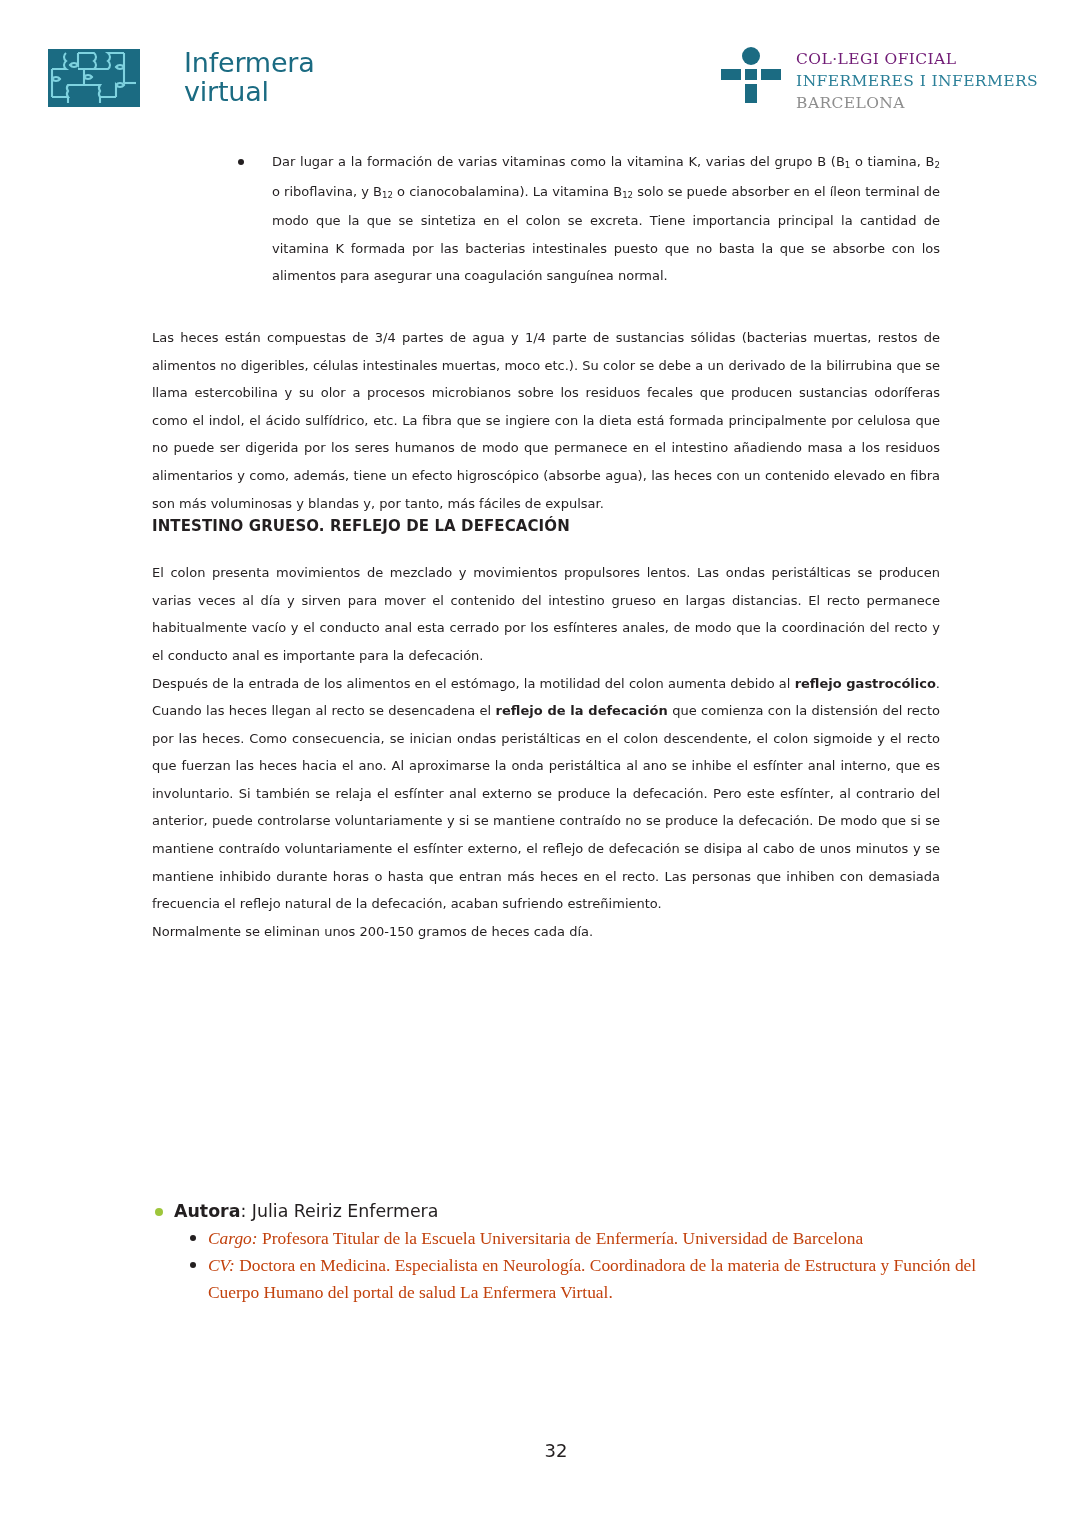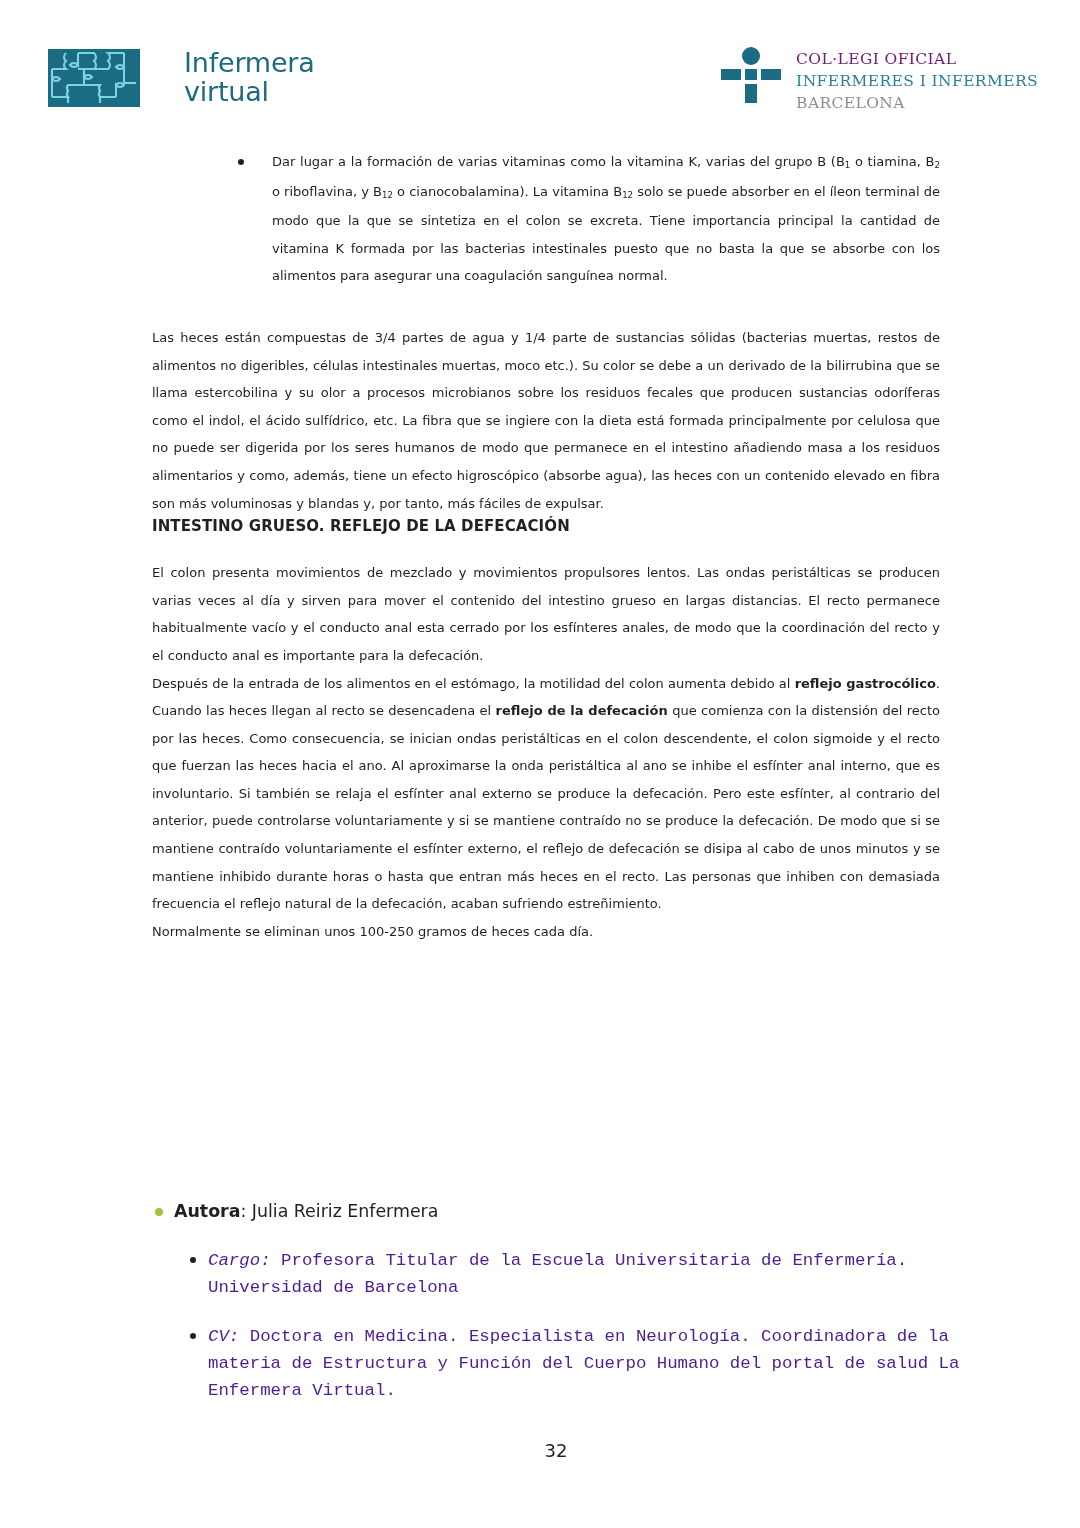--- a/index.html
+++ b/index.html
@@ -146,25 +146,24 @@
     width: 8px;
     height: 8px;
     border-radius: 50%;
     background: #9ec63b;
   }
   .author-line .alabel { font-weight: bold; }
 
   .sub-item {
     position: relative;
     padding-left: 56px;
-    margin-top: 22px;
     font-size: 17.4px;
     line-height: 27px;
-    color: #4c1d95;
-    font-family: Liberation Mono, monospace;
+    color: #c2410c;
+    font-family: Liberation Serif, serif;
     width: 790px;
   }
   .sub-item .bdot {
     position: absolute;
     left: 38px;
     top: 10px;
     width: 6px;
     height: 6px;
     border-radius: 50%;
     background: #231f20;
@@ -242,21 +241,21 @@
     </div>
 
     <p class="body para">Las heces están compuestas de 3/4 partes de agua y 1/4 parte de sustancias sólidas (bacterias muertas, restos de alimentos no digeribles, células intestinales muertas, moco etc.). Su color se debe a un derivado de la bilirrubina que se llama estercobilina y su olor a procesos microbianos sobre los residuos fecales que producen sustancias odoríferas como el indol, el ácido sulfídrico, etc. La fibra que se ingiere con la dieta está formada principalmente por celulosa que no puede ser digerida por los seres humanos de modo que permanece en el intestino añadiendo masa a los residuos alimentarios y como, además, tiene un efecto higroscópico (absorbe agua), las heces con un contenido elevado en fibra son más voluminosas y blandas y, por tanto, más fáciles de expulsar.</p>
 
     <div class="heading">INTESTINO GRUESO. REFLEJO DE LA DEFECACIÓN</div>
 
     <p class="body para">El colon presenta movimientos de mezclado y movimientos propulsores lentos. Las ondas peristálticas se producen varias veces al día y sirven para mover el contenido del intestino grueso en largas distancias. El recto permanece habitualmente vacío y el conducto anal esta cerrado por los esfínteres anales, de modo que la coordinación del recto y el conducto anal es importante para la defecación.</p>
 
     <p class="body"><span>Después de la entrada de los alimentos en el estómago, la motilidad del colon aumenta debido al </span><b class="strong">reflejo gastrocólico</b><span>. Cuando las heces llegan al recto se desencadena el </span><b class="strong">reflejo de la defecación</b><span> que comienza con la distensión del recto por las heces. Como consecuencia, se inician ondas peristálticas en el colon descendente, el colon sigmoide y el recto que fuerzan las heces hacia el ano. Al aproximarse la onda peristáltica al ano se inhibe el esfínter anal interno, que es involuntario. Si también se relaja el esfínter anal externo se produce la defecación. Pero este esfínter, al contrario del anterior, puede controlarse voluntariamente y si se mantiene contraído no se produce la defecación. De modo que si se mantiene contraído voluntariamente el esfínter externo, el reflejo de defecación se disipa al cabo de unos minutos y se mantiene inhibido durante horas o hasta que entran más heces en el recto. Las personas que inhiben con demasiada frecuencia el reflejo natural de la defecación, acaban sufriendo estreñimiento.</span></p>
 
-    <p class="body tight-line">Normalmente se eliminan unos 100-250 gramos de heces cada día.</p>
+    <p class="body tight-line">Normalmente se eliminan unos 200-150 gramos de heces cada día.</p>
   </div>
 
   <div class="author-block">
 
     <div class="author-line">
       <span class="gdot"></span><b class="alabel">Autora</b><span>: </span><span>Julia Reiriz Enfermera</span>
     </div>
 
     <div class="sub-item">
       <span class="bdot"></span><span class="it">Cargo:</span><span> Profesora Titular de la Escuela Universitaria de Enfermería. Universidad de Barcelona</span>

